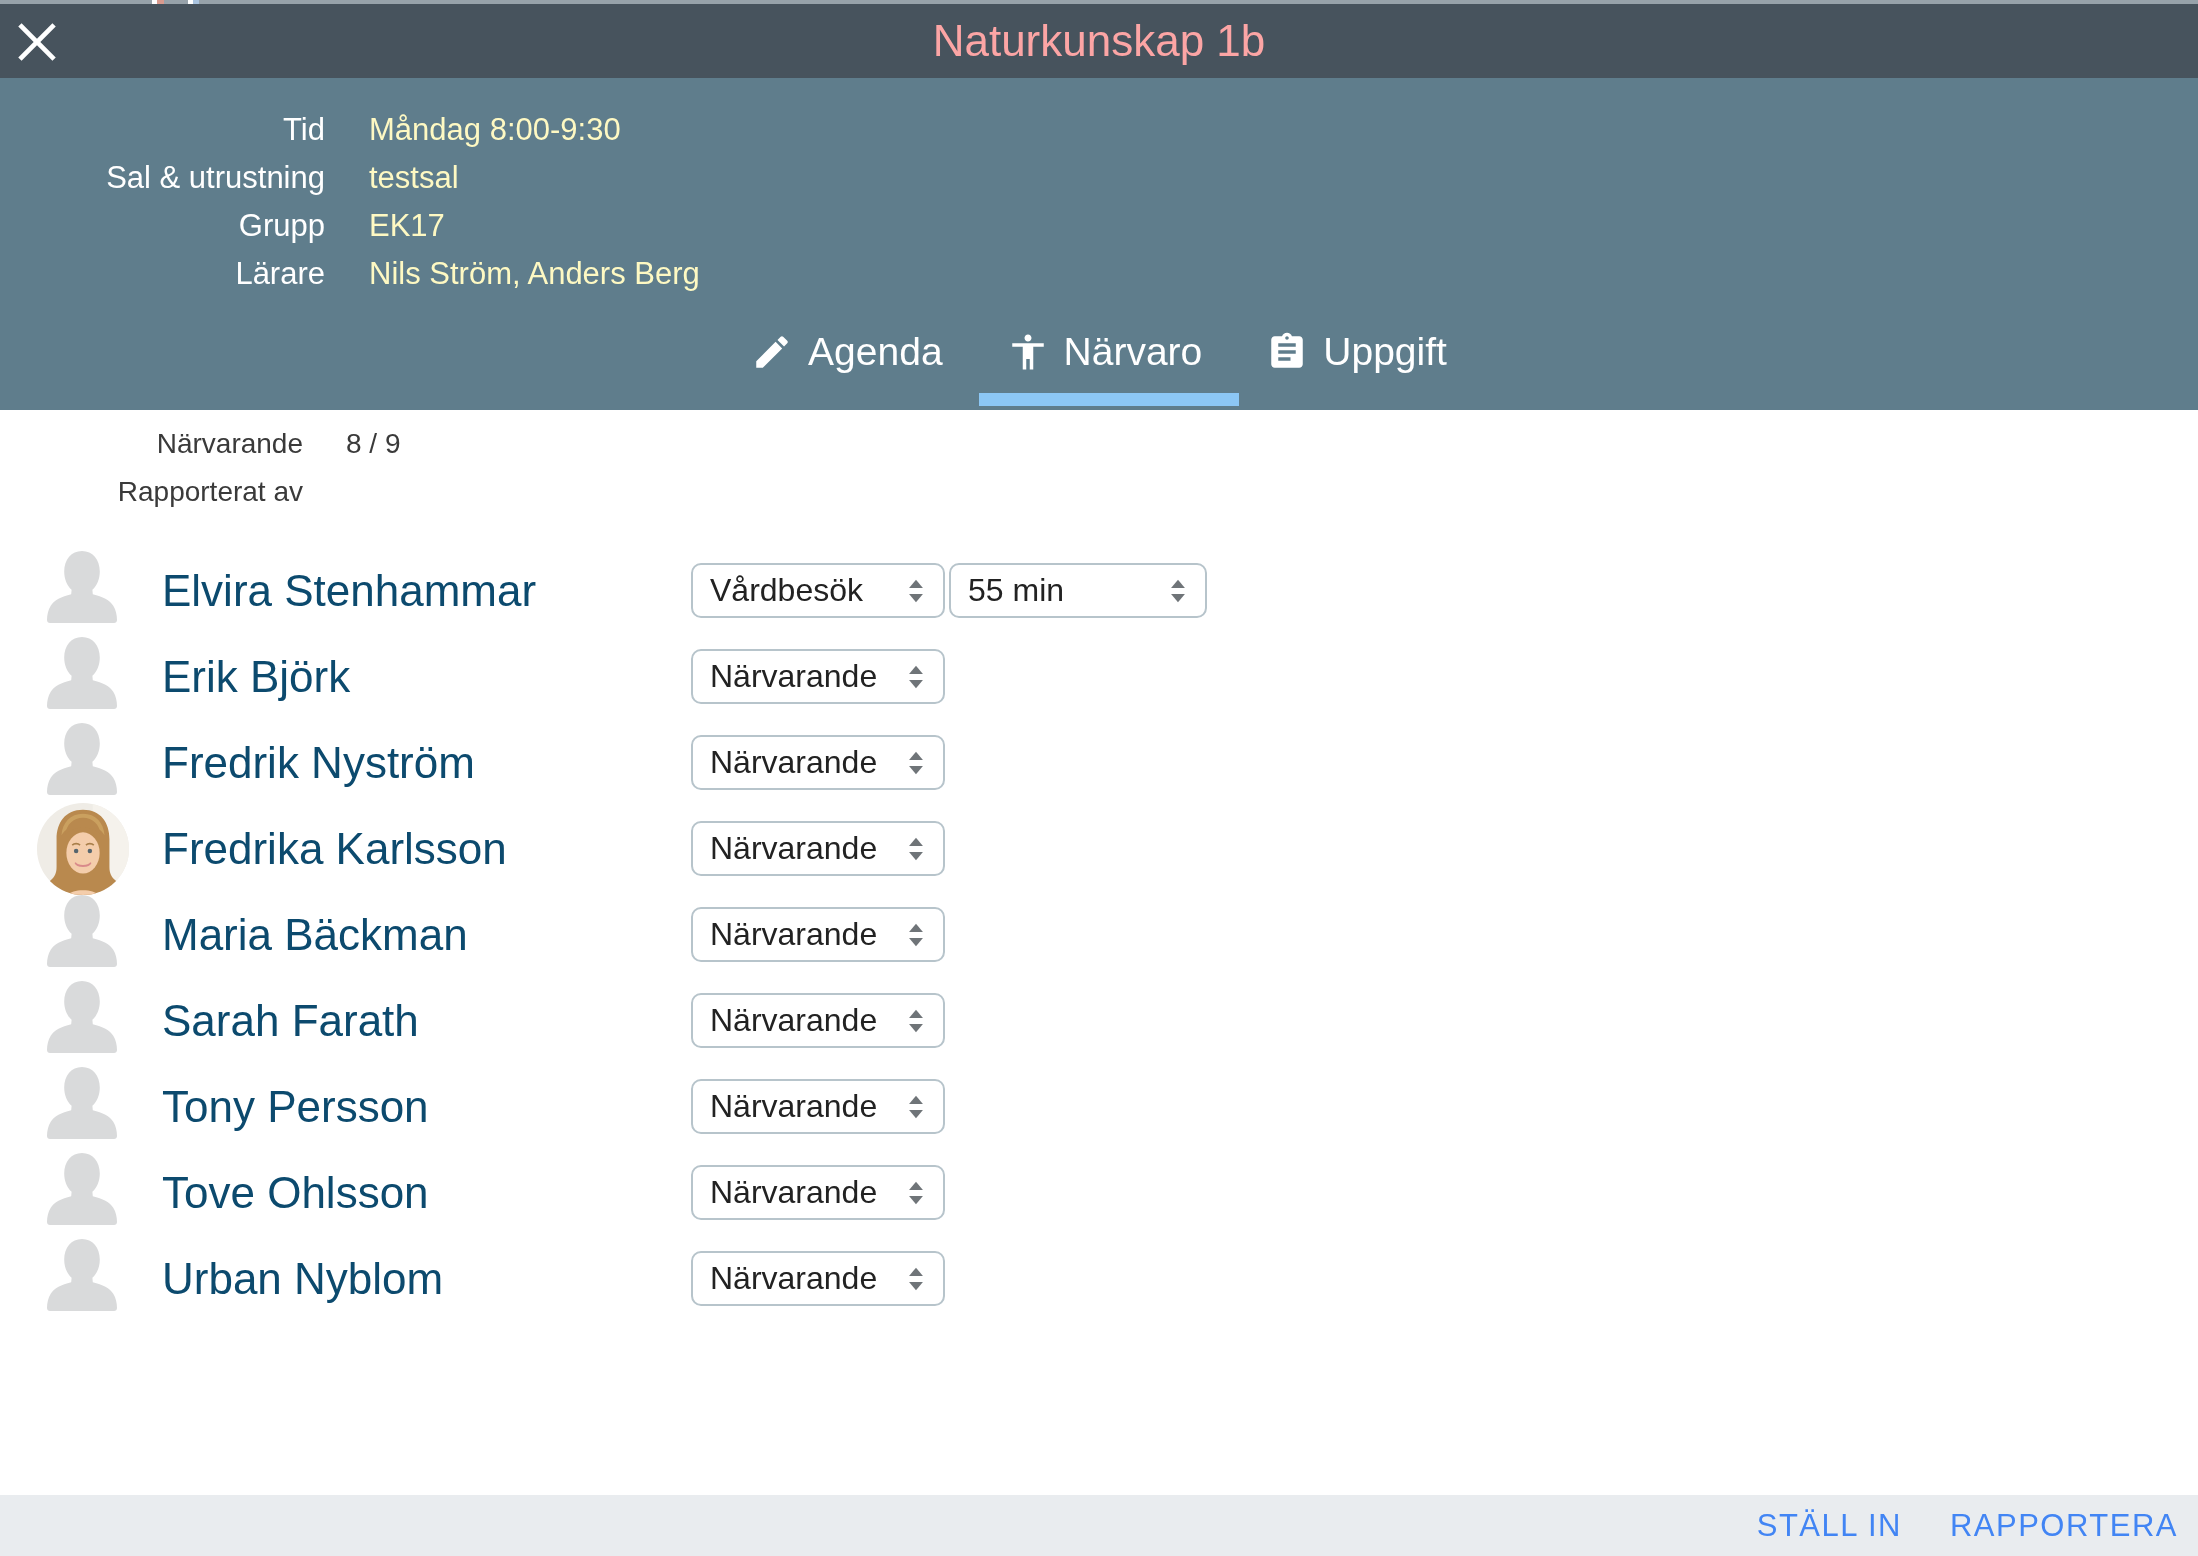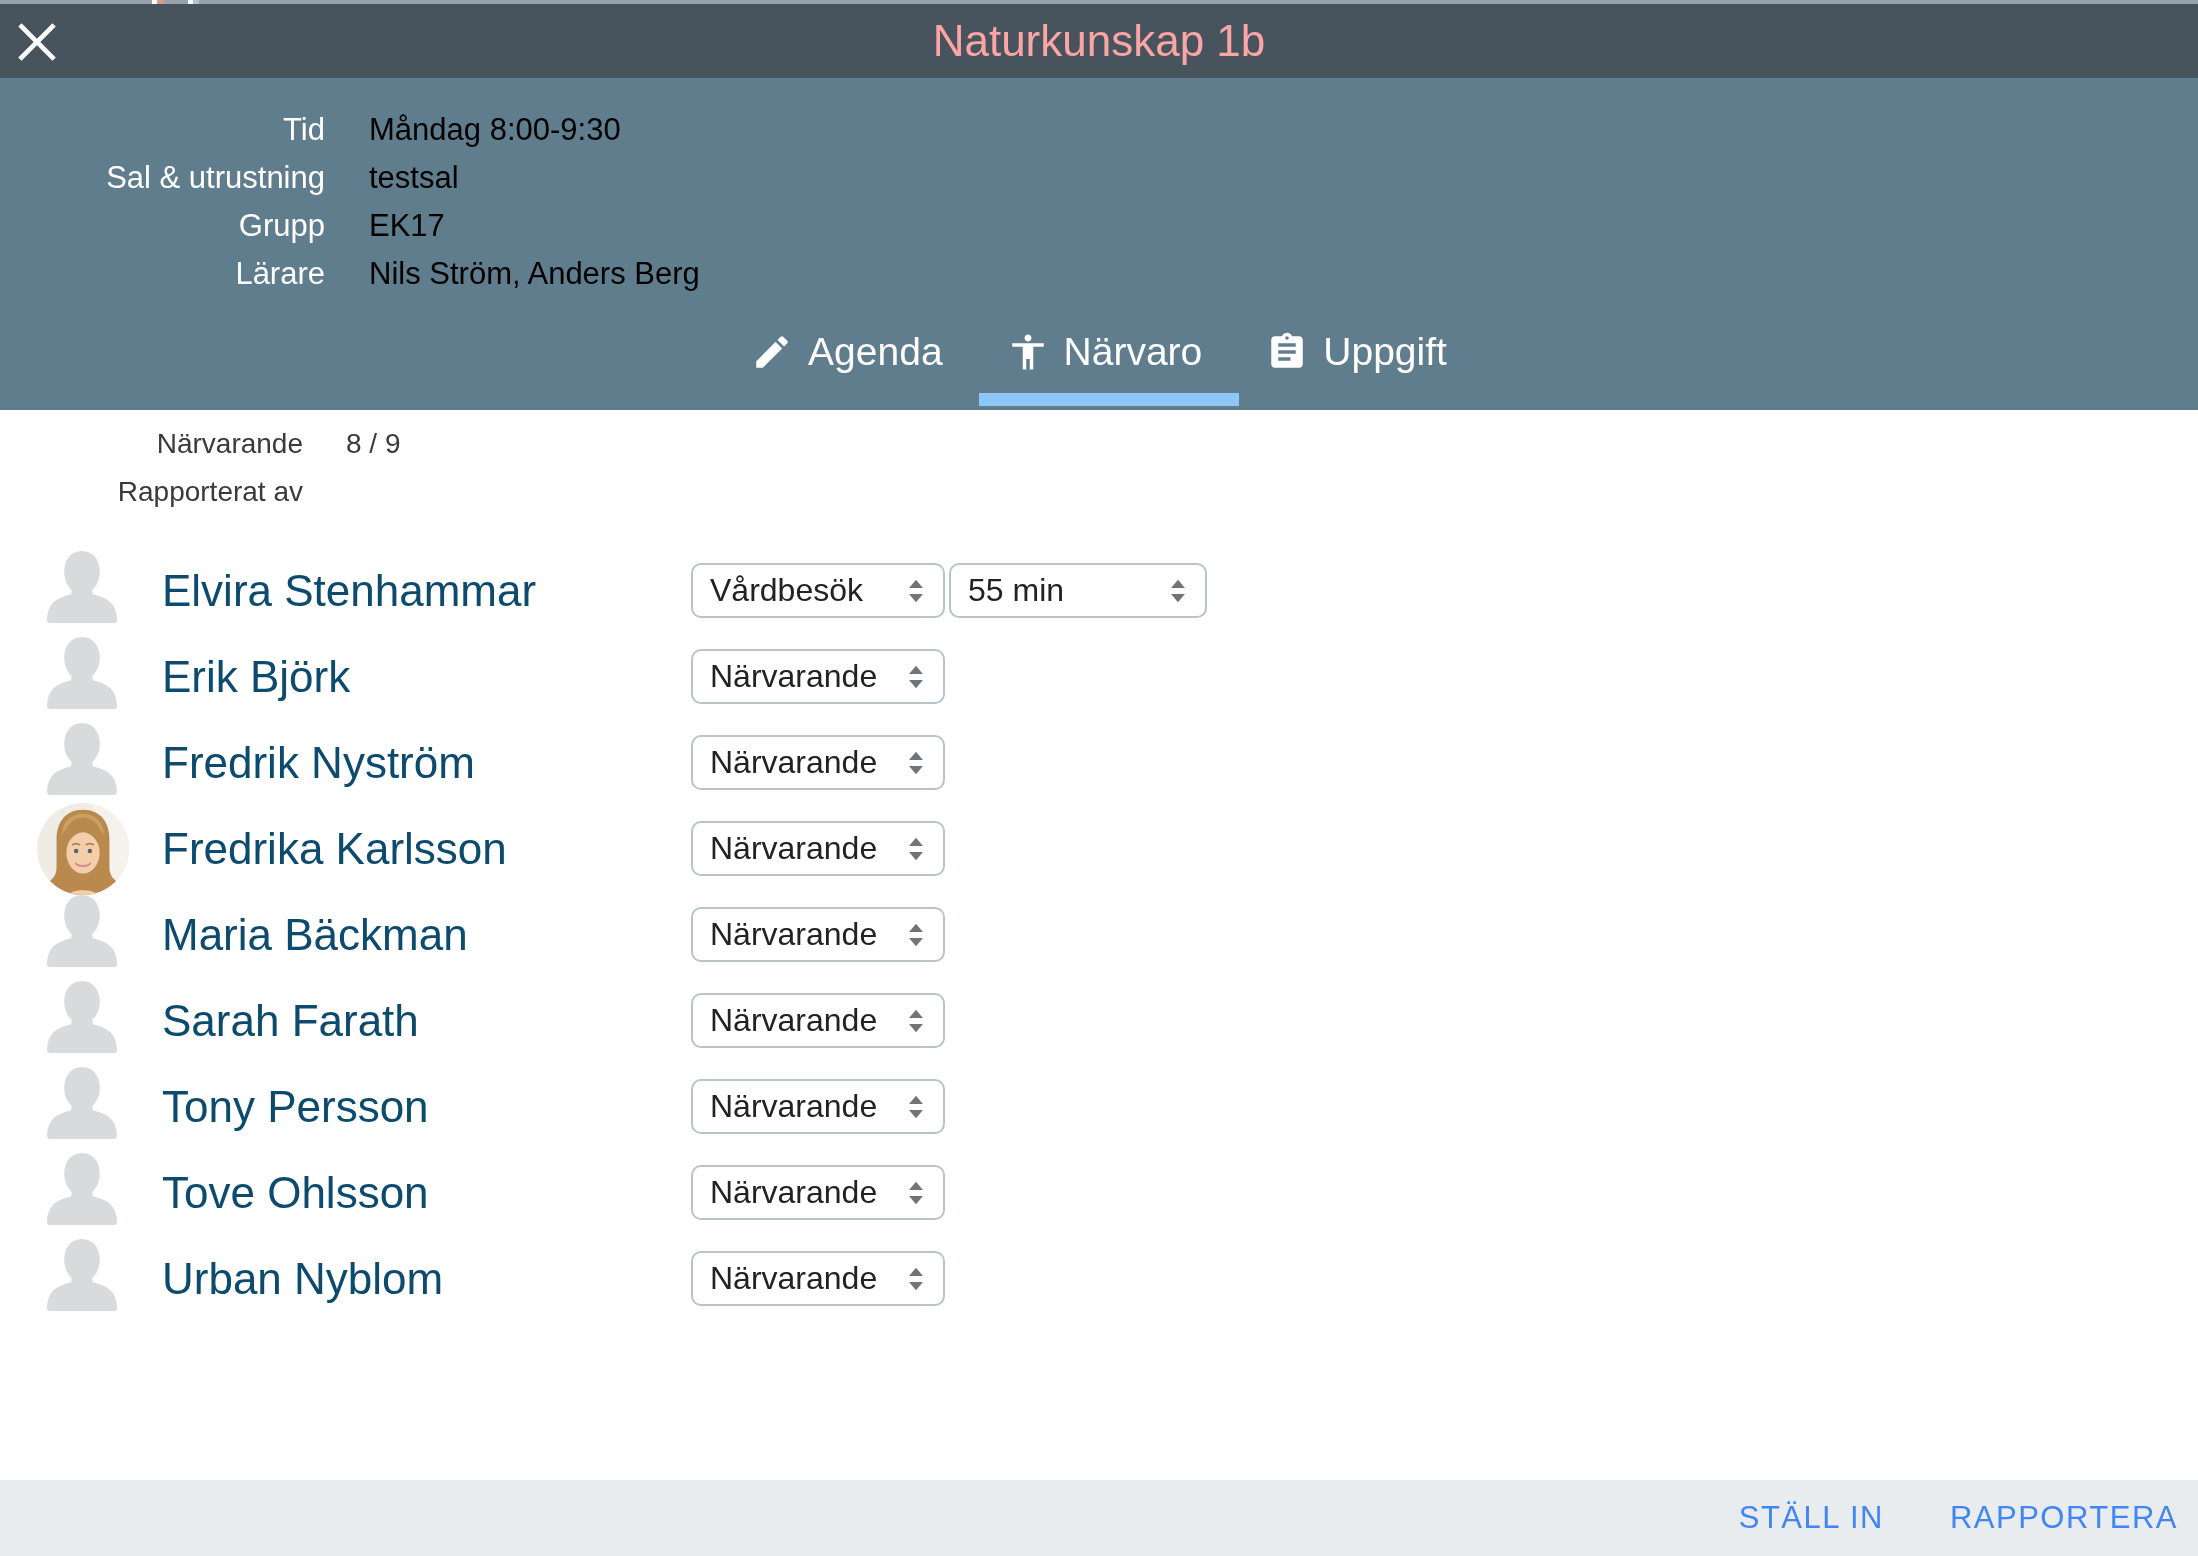--- a/index.html
+++ b/index.html
@@ -17,21 +17,21 @@
   
   .appbar{position:absolute;left:0;top:4px;width:100%;height:74px;background:#47535d;}
   .close-btn{position:absolute;left:12px;top:13px;width:50px;height:50px;border:none;background:transparent;padding:0;cursor:pointer;}
   .close-btn svg{display:block;width:50px;height:50px;}
   .appbar-title{position:absolute;left:0;top:0;width:100%;height:74px;line-height:74px;text-align:center;color:#fca5a5;font-size:44px;}
 
   
   .subheader{position:absolute;left:0;top:78px;width:100%;height:332px;background:#5f7d8c;}
   .details{position:absolute;left:0;top:28px;display:grid;grid-template-columns:325px auto;column-gap:44px;}
   .details .lbl{color:#ffffff;font-size:31px;line-height:48px;text-align:right;white-space:nowrap;}
-  .details .val{color:#000000;font-size:31px;line-height:48px;text-align:left;white-space:nowrap;}
+  .details .val{color:#fef9c3;font-size:31px;line-height:48px;text-align:left;white-space:nowrap;}
 
   .tabs{position:absolute;left:0;top:248px;width:100%;display:flex;justify-content:center;gap:64px;}
   .tab{display:flex;align-items:center;gap:15px;height:52px;color:#ffffff;font-size:39px;cursor:pointer;background:transparent;border:none;padding:0;}
   .tab svg{width:42px;height:42px;flex:0 0 auto;}
   .tab-underline{position:absolute;left:979px;top:393px;width:260px;height:13px;background:#8cc7f5;}
 
   
   .summary{position:absolute;left:0;top:420px;display:grid;grid-template-columns:303px auto;column-gap:43px;}
   .summary div{font-size:28px;line-height:48px;color:#3a3a3a;white-space:nowrap;}
   .summary .lbl{text-align:right;}
@@ -44,21 +44,21 @@
   .avatar-photo{position:absolute;left:36px;top:-4px;width:94px;height:94px;}
   .avatar-photo svg{display:block;width:94px;height:94px;}
   .student-name{position:absolute;left:162px;top:0;height:86px;line-height:86px;font-size:44px;color:#0c4a6e;white-space:nowrap;}
   .select{position:absolute;top:15px;height:51px;border:2px solid #b7c4cb;border-radius:10px;background:#ffffff;display:flex;align-items:center;cursor:pointer;}
   .select .select-value{margin-left:17px;font-size:32px;color:#222222;white-space:nowrap;}
   .select svg{position:absolute;right:11px;top:50%;transform:translateY(-50%);width:32px;height:32px;}
   .select-status{left:691px;width:250px;}
   .select-duration{left:949px;width:254px;}
 
   
-  .footer{position:absolute;left:0;bottom:0;width:100%;height:76px;background:#e9ecef;display:flex;align-items:center;justify-content:flex-end;gap:66px;padding-right:20px;box-sizing:border-box;}
+  .footer{position:absolute;left:0;bottom:0;width:100%;height:61px;background:#e9ecef;display:flex;align-items:center;justify-content:flex-end;gap:48px;padding-right:20px;box-sizing:border-box;}
   .footer-btn{border:none;background:transparent;color:#4285f4;font-family:"Liberation Sans",sans-serif;font-size:31px;letter-spacing:1.5px;padding:0;cursor:pointer;white-space:nowrap;}
 </style>
 </head>
 <body>
 
 <div class="screen">
 
   <div class="top-strip">
     <span class="notch-a"></span>
     <span class="notch-b"></span>

